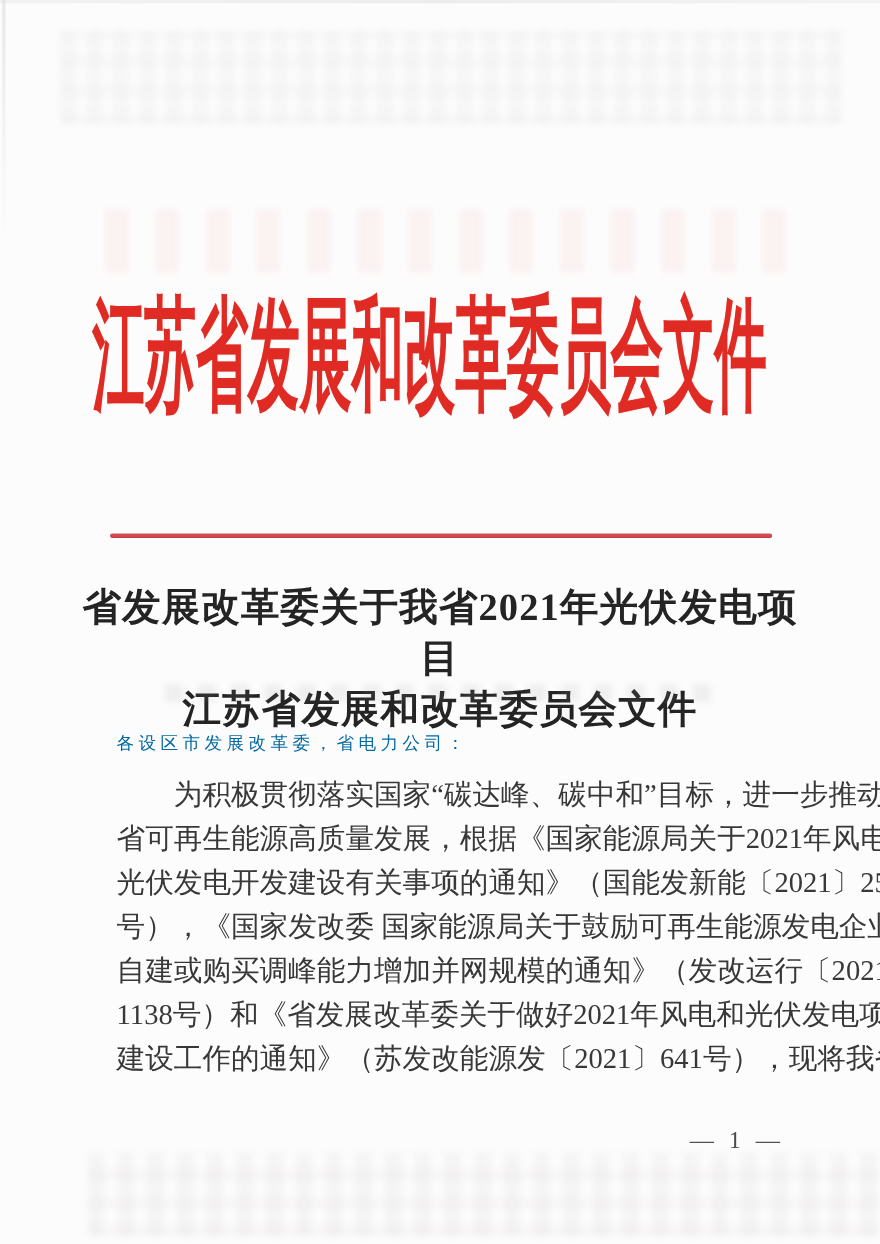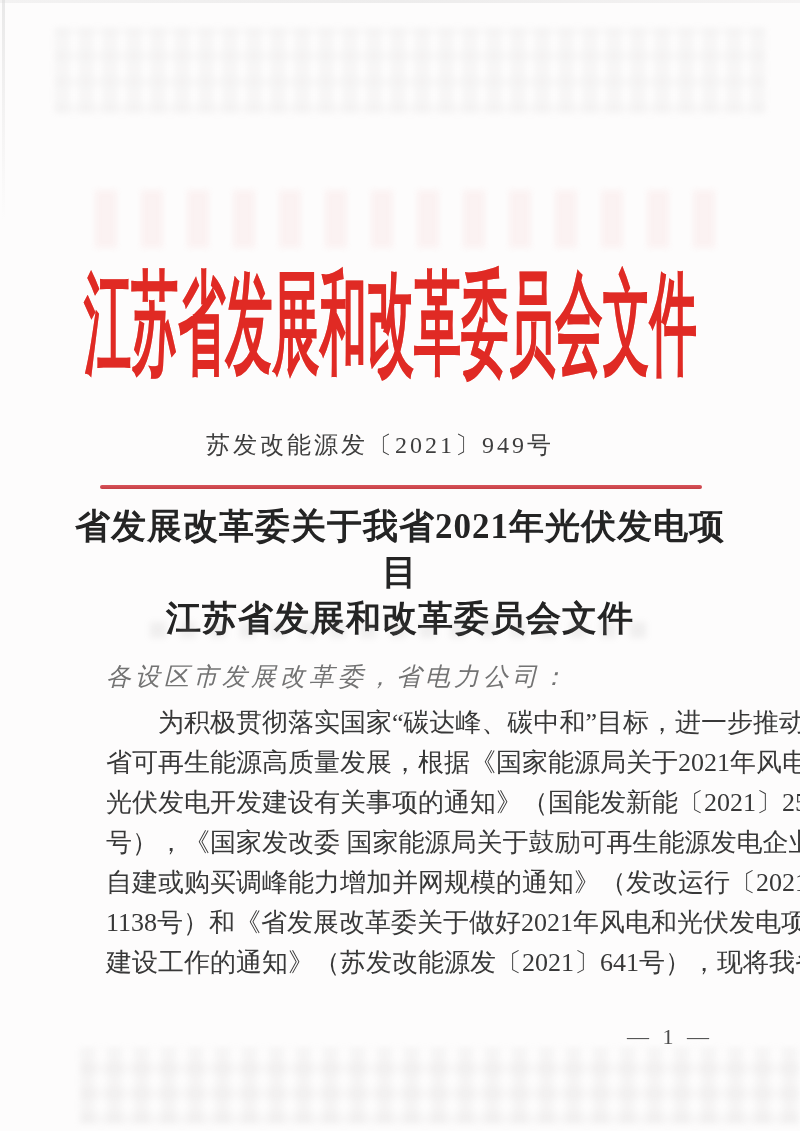--- a/index.html
+++ b/index.html
@@ -96,39 +96,38 @@
   .red-divider {
     position: absolute;
     left: 100px; top: 485px;
     width: 602px; height: 4px;
     background: linear-gradient(to bottom, #d8545b, #c63f45);
     border-radius: 2px;
   }
 
   .doc-title {
     position: absolute;
-    left: 60px; top: 504px;
+    left: 60px; top: 530px;
     width: 680px;
     text-align: center;
     font-size: 35px;
     line-height: 46px;
     font-weight: bold;
     color: #242424;
     letter-spacing: 1px;
   }
 
   .salutation {
     position: absolute;
     left: 106px; top: 660px;
     width: 640px;
-    font-size: 25px;
+    font-size: 16px;
     line-height: 34px;
     letter-spacing: 4px;
-    color: #737373;
-    font-style: italic;
+    color: #0369a1;
   }
 
   .body-block {
     position: absolute;
     left: 106px; top: 703px;
     width: 608px;
     color: #383838;
   }
   .body-line {
     height: 40px;
@@ -160,21 +159,20 @@
 
   <div class="scan-edge-top"></div>
   <div class="scan-edge-left"></div>
   <div class="bleed bleed-top"></div>
   <div class="bleed bleed-red"></div>
 
   <div class="red-header">
     <span class="stretch">江苏省发展和改革委员会文件</span>
   </div>
 
-  <div class="doc-number">苏发改能源发〔2021〕949号</div>
 
   <div class="red-divider"></div>
 
   <div class="doc-title">
     <div>省发展改革委关于我省2021年光伏发电项目</div>
     <div>江苏省发展和改革委员会文件</div>
   </div>
 
   <div class="bleed bleed-under-title"></div>
 

